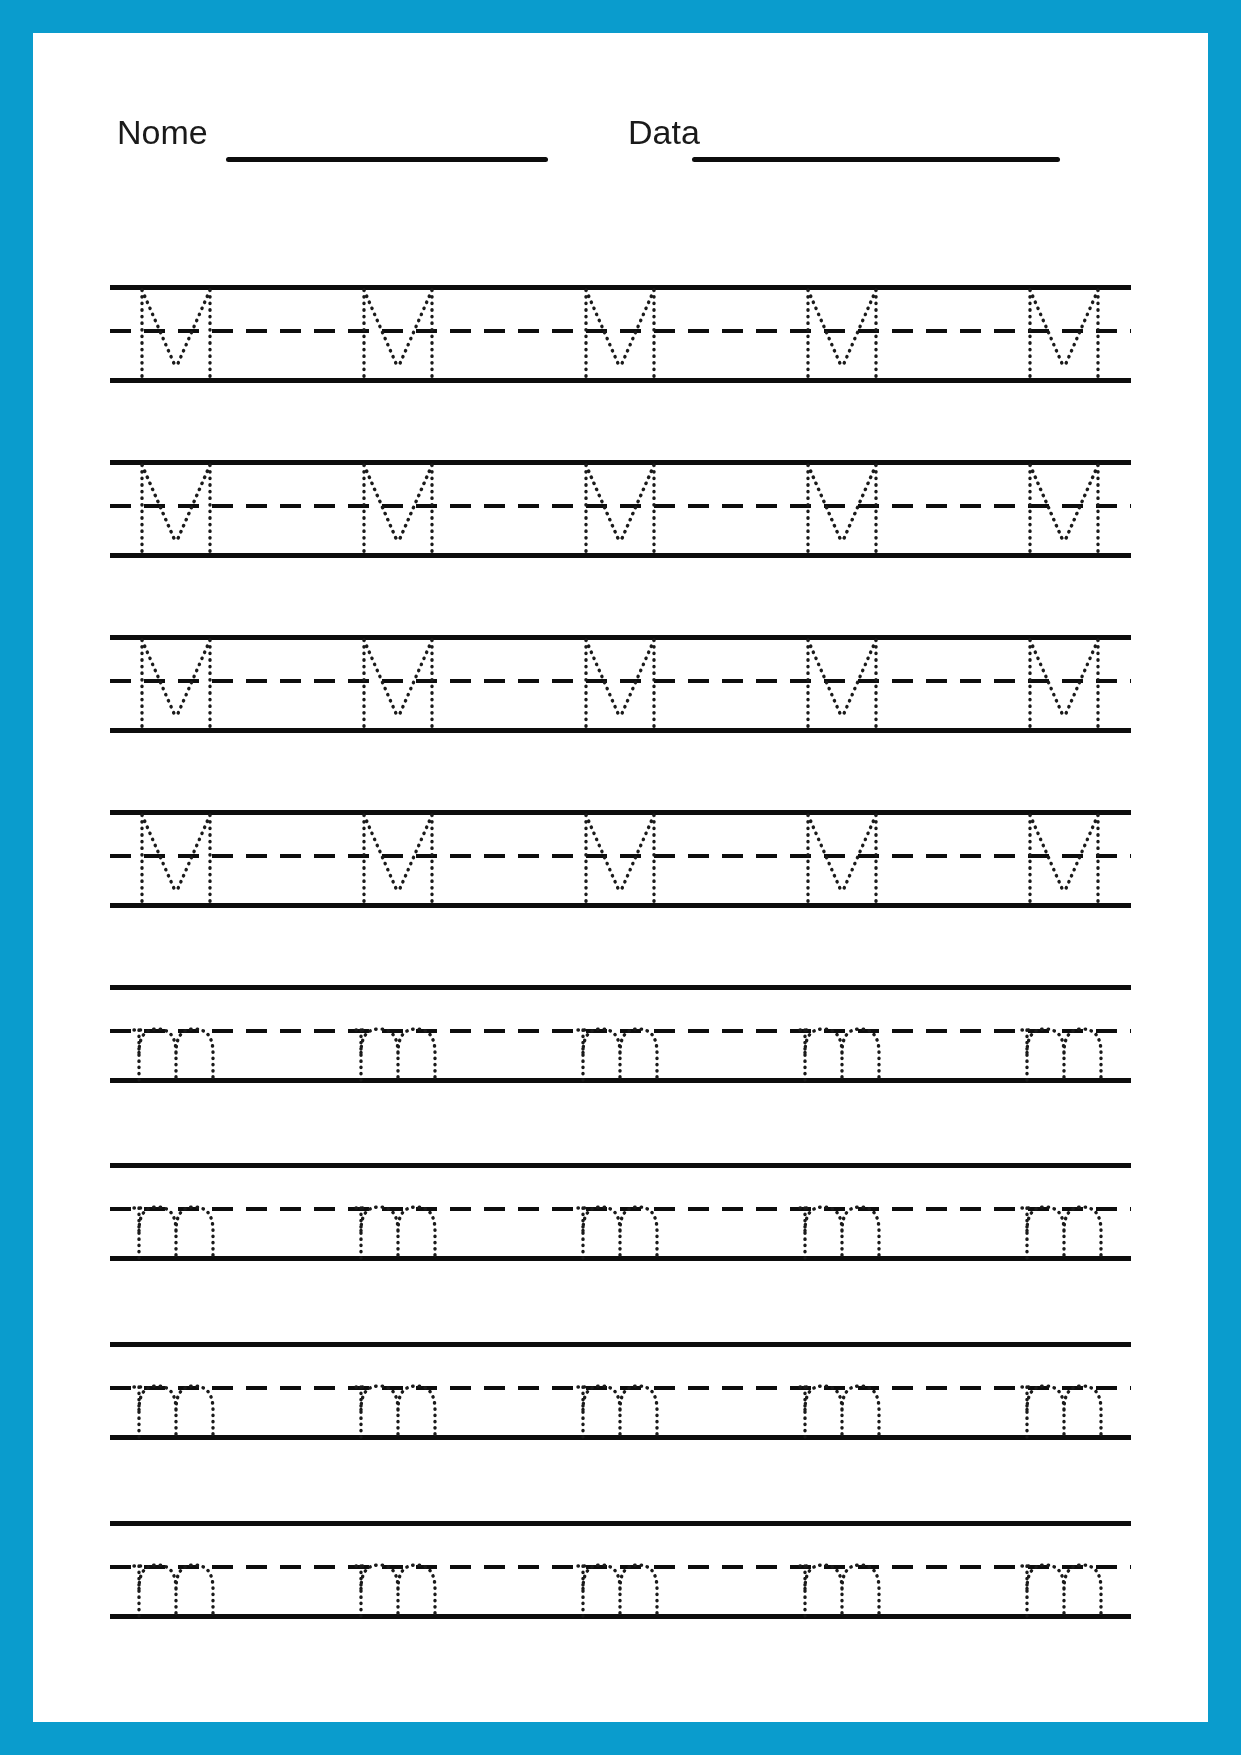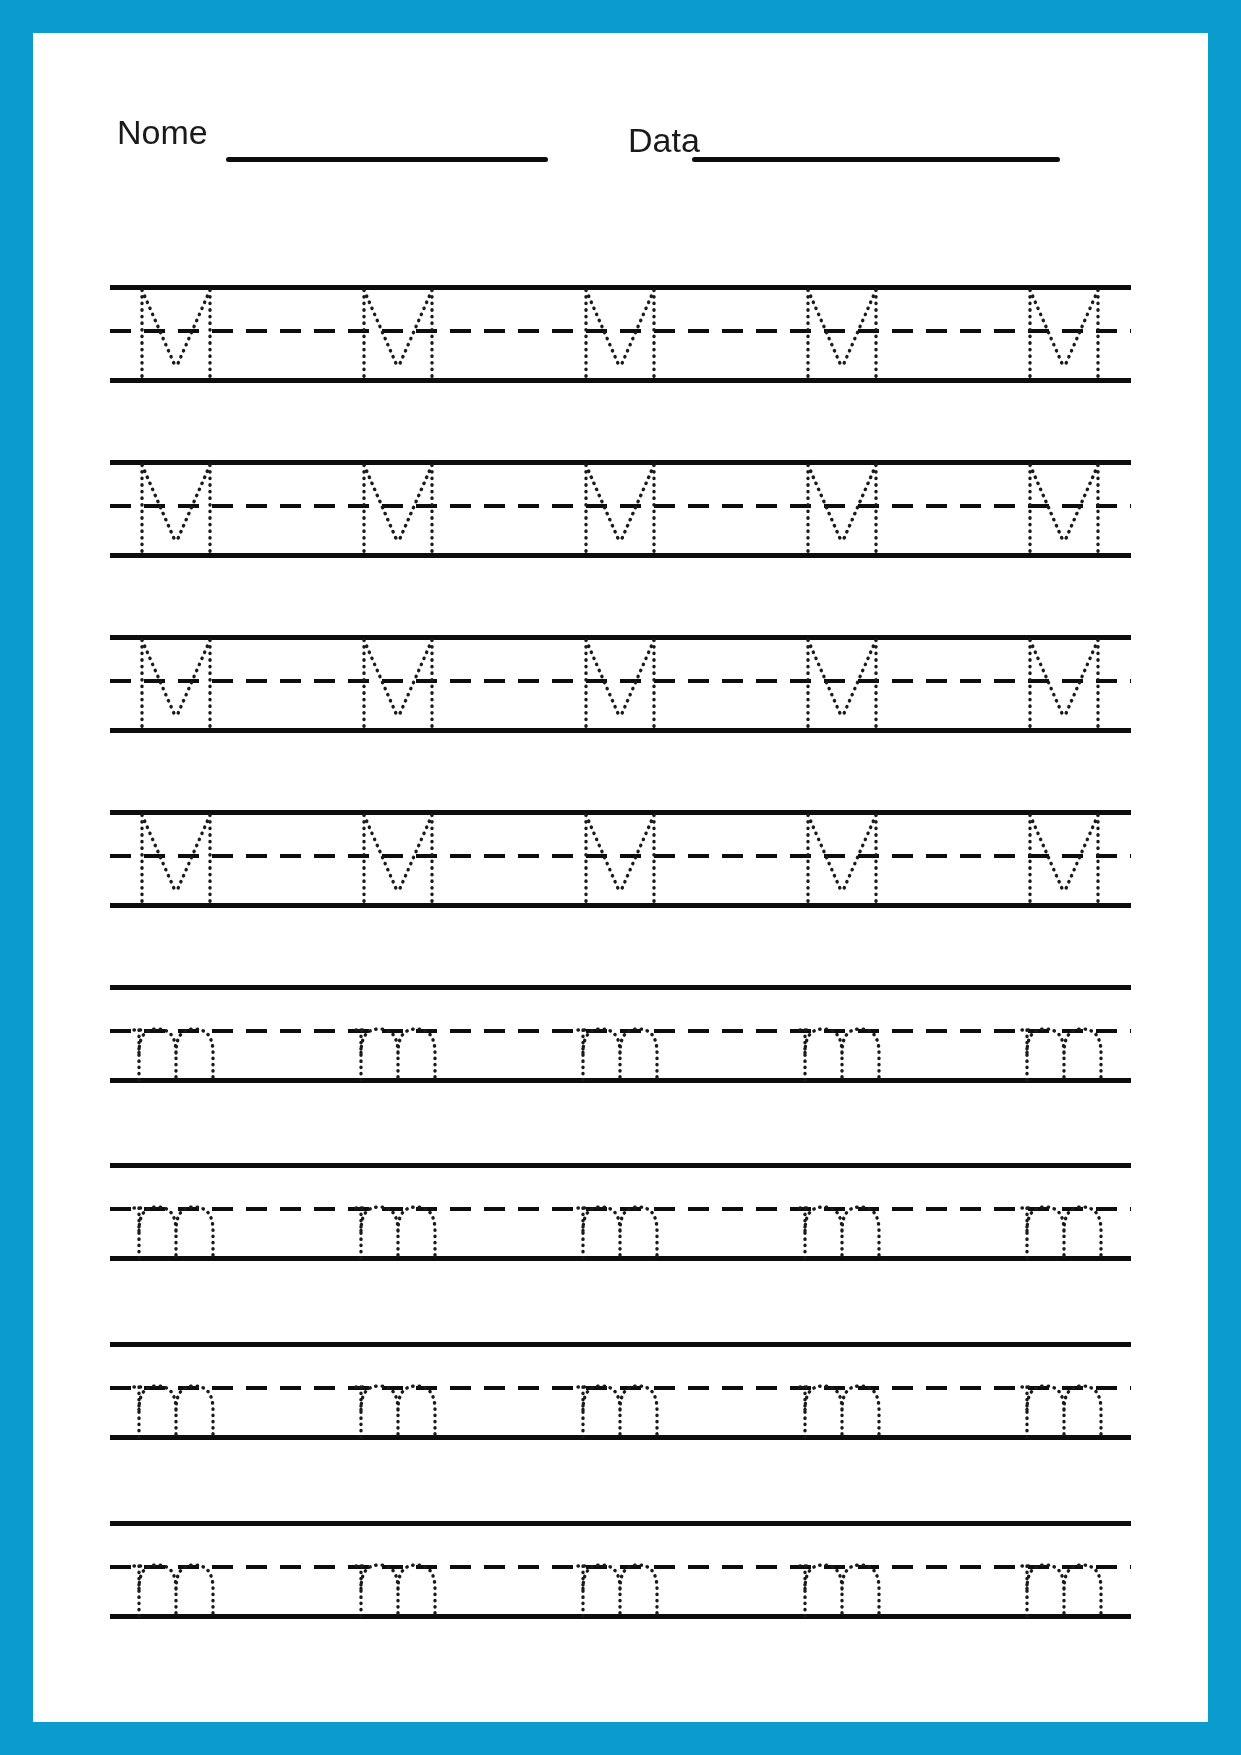--- a/index.html
+++ b/index.html
@@ -18,21 +18,21 @@
     padding-left:28px;
   }
   
   .field-label{
     position:absolute;
     font-size:34px;
     color:#1a1a1a;
     font-weight:400;
   }
   .name-label{left:84px;top:80px;}
-  .date-label{left:595px;top:88px;}
+  .date-label{left:595px;top:80px;}
   .write-line{
     position:absolute;
     height:5px;
     background:#0d0d0d;
     border-radius:3px;
   }
   .name-line{left:193px;top:124px;width:322px;}
   .date-line{left:659px;top:124px;width:368px;}
   .title{
     position:absolute;

